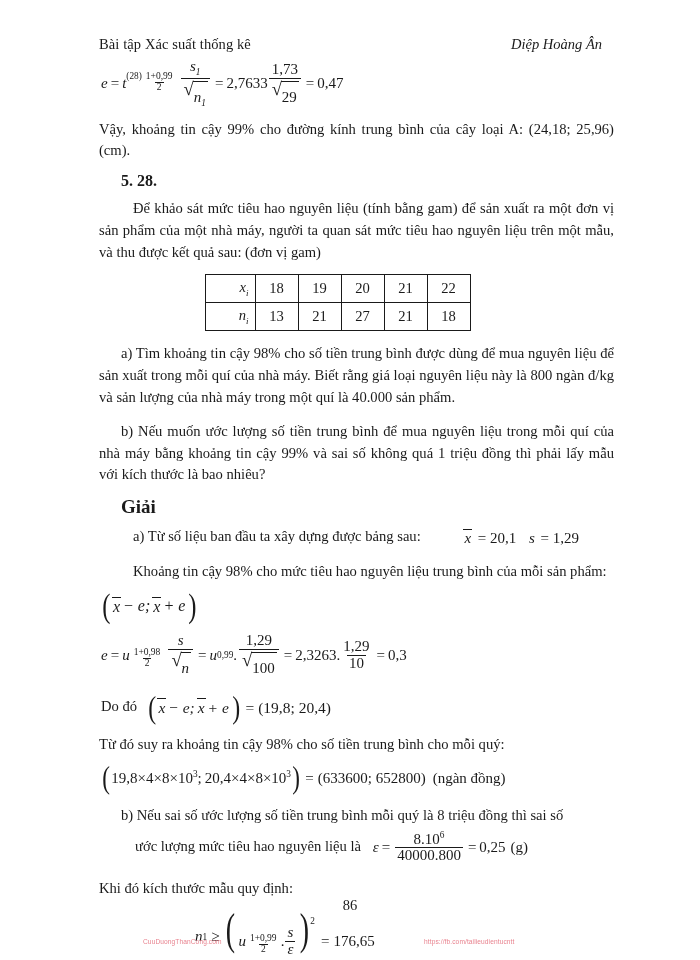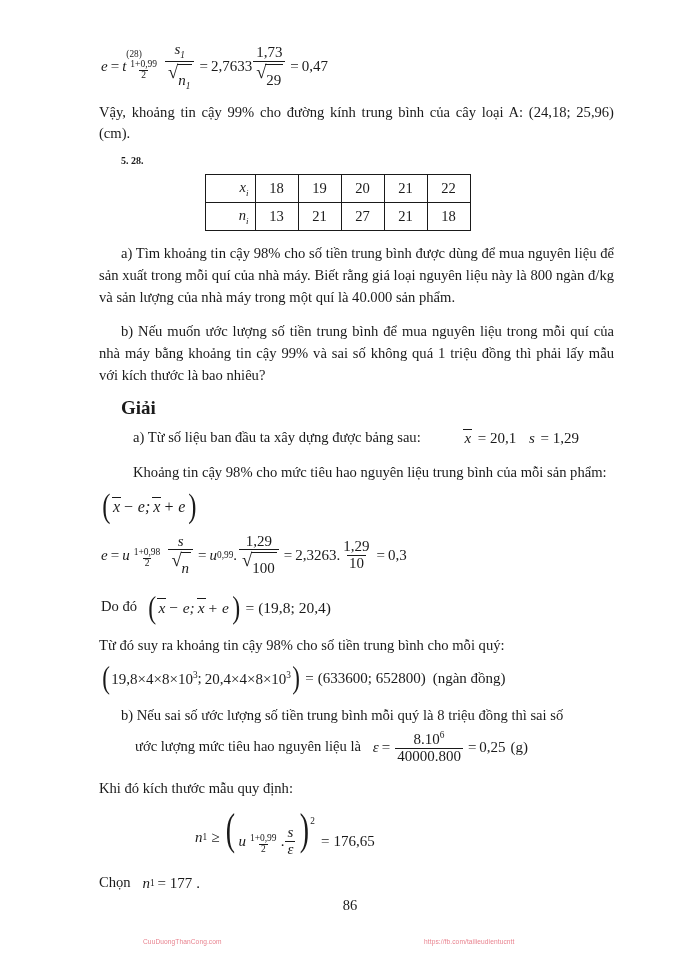--- a/index.html
+++ b/index.html
@@ -41,21 +41,21 @@
     font-size: 14.6px;
     line-height: 1.5;
     text-align: justify;
     text-justify: inter-word;
   }
   p.indent { text-indent: 34px; }
   p.indent-small { text-indent: 22px; }
   p.noind { text-indent: 0; }
   .exnum {
     font-weight: bold;
-    font-size: 10px;
+    font-size: 16px;
     margin: 6px 0 8px 0;
     text-indent: 22px;
   }
   .giai {
     font-weight: bold;
     font-size: 19px;
     margin: 10px 0 8px 0;
     text-indent: 22px;
   }
   
@@ -153,28 +153,32 @@
     font-family: "Liberation Sans", sans-serif;
   }
   .wm-left { left: 143px; top: 938px; }
   .wm-right { left: 424px; top: 938px; }
 </style>
 </head>
 <body>
 
 <div class="page">
 
+  <div class="header">
+    <span class="hdr-left">Bài tập Xác suất thống kê</span>
+    <span class="hdr-right">Diệp Hoàng Ân</span>
+  </div>
 
   <div class="eqline ind1">
     <span class="math mrow">
       <span class="mi">e</span>
       <span style="margin:0 3px;">=</span>
       <span class="mrow" style="position:relative;">
         <span class="mi">t</span>
-        <span style="display:inline-flex;flex-direction:column;align-items:flex-start;">
+        <span style="display:inline-flex;flex-direction:row;align-items:flex-start;">
           <sup style="position:relative;top:-3px;">(28)</sup>
           <span class="frac sfrac" style="margin-top:-2px;">
             <span class="num">1+0,99</span>
             <span class="den">2</span>
           </span>
         </span>
       </span>
       <span class="frac" style="margin-left:4px;text-align:center;">
         <span class="num mi"><span>s</span><sub>1</sub></span>
         <span class="den">
@@ -197,20 +201,21 @@
       </span>
       <span style="margin:0 3px;">=</span>
       <span>0,47</span>
     </span>
   </div>
 
   <p style="margin-top:8px;">Vậy, khoảng tin cậy 99% cho đường kính trung bình của  cây loại A: (24,18; 25,96)  (cm).</p>
 
   <div class="exnum">5. 28.</div>
 
+  <p class="indent">Để khảo sát mức tiêu hao nguyên liệu (tính bằng gam) để sản xuất ra một đơn vị sản phẩm của một nhà máy,  người ta quan sát mức tiêu hao nguyên liệu trên một mẫu, và thu được kết quả sau: (đơn vị gam)</p>
 
   <div class="tablewrap">
     <table class="data">
       <tbody>
           <tr>
         <td class="lbl"><span>x</span><sub>i</sub></td>
         <td>18</td>
         <td>19</td>
         <td>20</td>
         <td>21</td>

